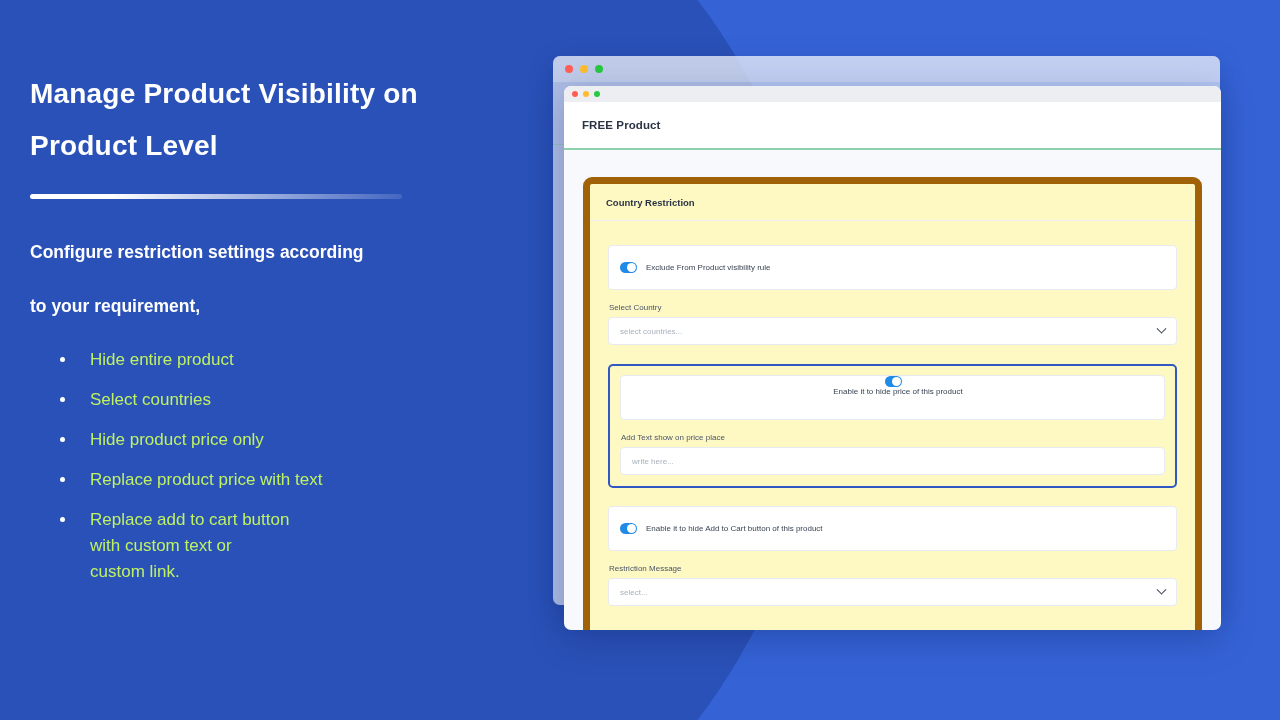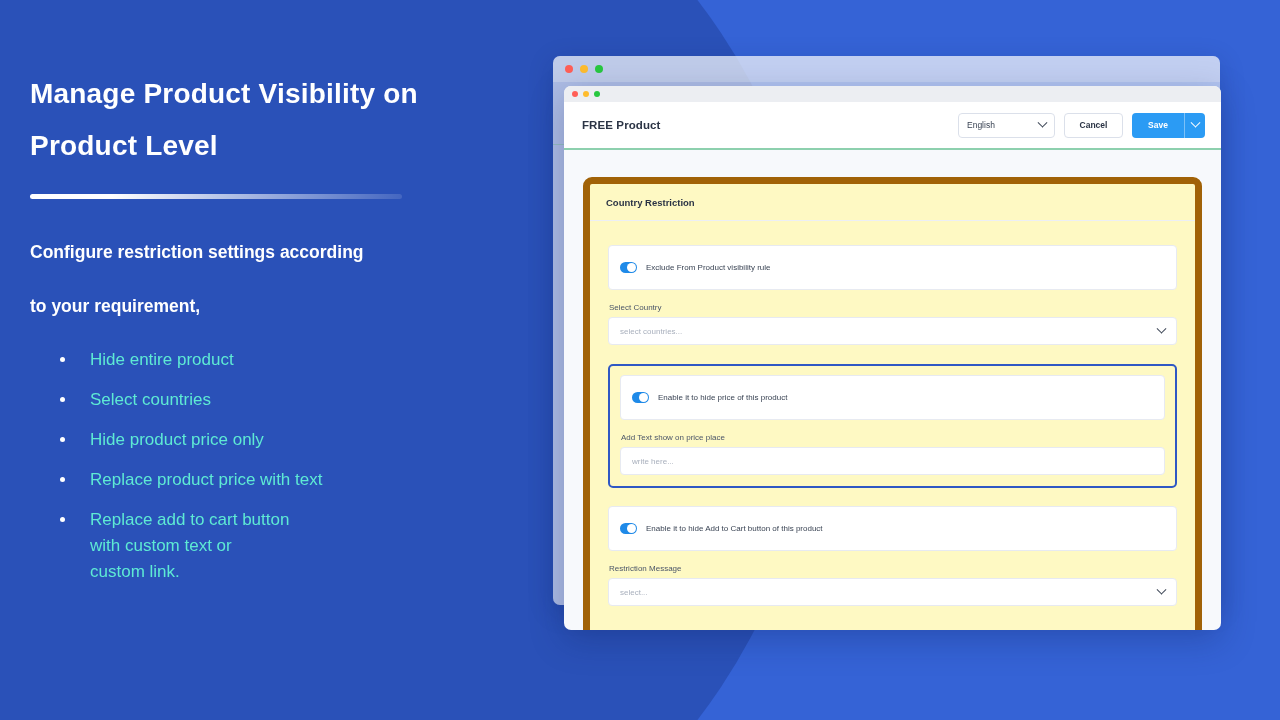--- a/index.html
+++ b/index.html
@@ -50,21 +50,21 @@
     line-height: 54px;
     width: 460px;
   }
   #feature-list { list-style: none; margin-top: 14px; }
   #feature-list li {
     position: relative;
     font-size: 17px;
     line-height: 26px;
     padding-left: 60px;
     margin-bottom: 14px;
-    color: #5eead4;
+    color: #bef264;
     font-weight: 400;
   }
   #feature-list li .bullet {
     position: absolute;
     left: 30px; top: 10px;
     width: 5px; height: 5px;
     border-radius: 50%;
     background: #ffffff;
   }
   #feature-list li .line { display: block; }
@@ -272,21 +272,21 @@
     color: #a9b0bd;
   }
   .field-input .chev { margin-left: auto; color: #3a4454; }
 
   #highlight-group {
     margin-top: 19px;
     border: 2px solid #2f58c4;
     border-radius: 5px;
     padding: 9px 10px 11px 10px;
   }
-  #highlight-group .toggle-row { border-color: #e7eaf1; }
+  #highlight-group .toggle-row { border-color: #e7eaf1; flex-direction: column; }
   .spacer-18 { height: 18px; }
   .spacer-14 { height: 14px; }
 </style>
 </head>
 <body>
 
 <div id="bg-circle"></div>
 
 <div id="left-panel">
   <h1 id="headline">
@@ -346,35 +346,20 @@
 
   <div id="modal-titlebar">
     <span class="dot dot-red"></span>
     <span class="dot dot-yellow"></span>
     <span class="dot dot-green"></span>
   </div>
 
   <div id="modal-header">
     <div id="modal-title">FREE Product</div>
 
-    <div id="header-actions">
-      <div class="lang-select">
-        <span>English</span>
-        <span class="chev"></span>
-      </div>
-
-      <div class="btn-cancel">Cancel</div>
-
-      <div class="btn-save-group">
-        <div class="btn-save">Save</div>
-        <div class="btn-save-caret">
-          <span class="chev" style="color:#fff;"></span>
-        </div>
-      </div>
-    </div>
   </div>
 
   <div id="modal-body">
     <div id="content-card">
 
       <div id="card-header">Country Restriction</div>
 
       <div id="card-body">
 
         <div class="toggle-row">

